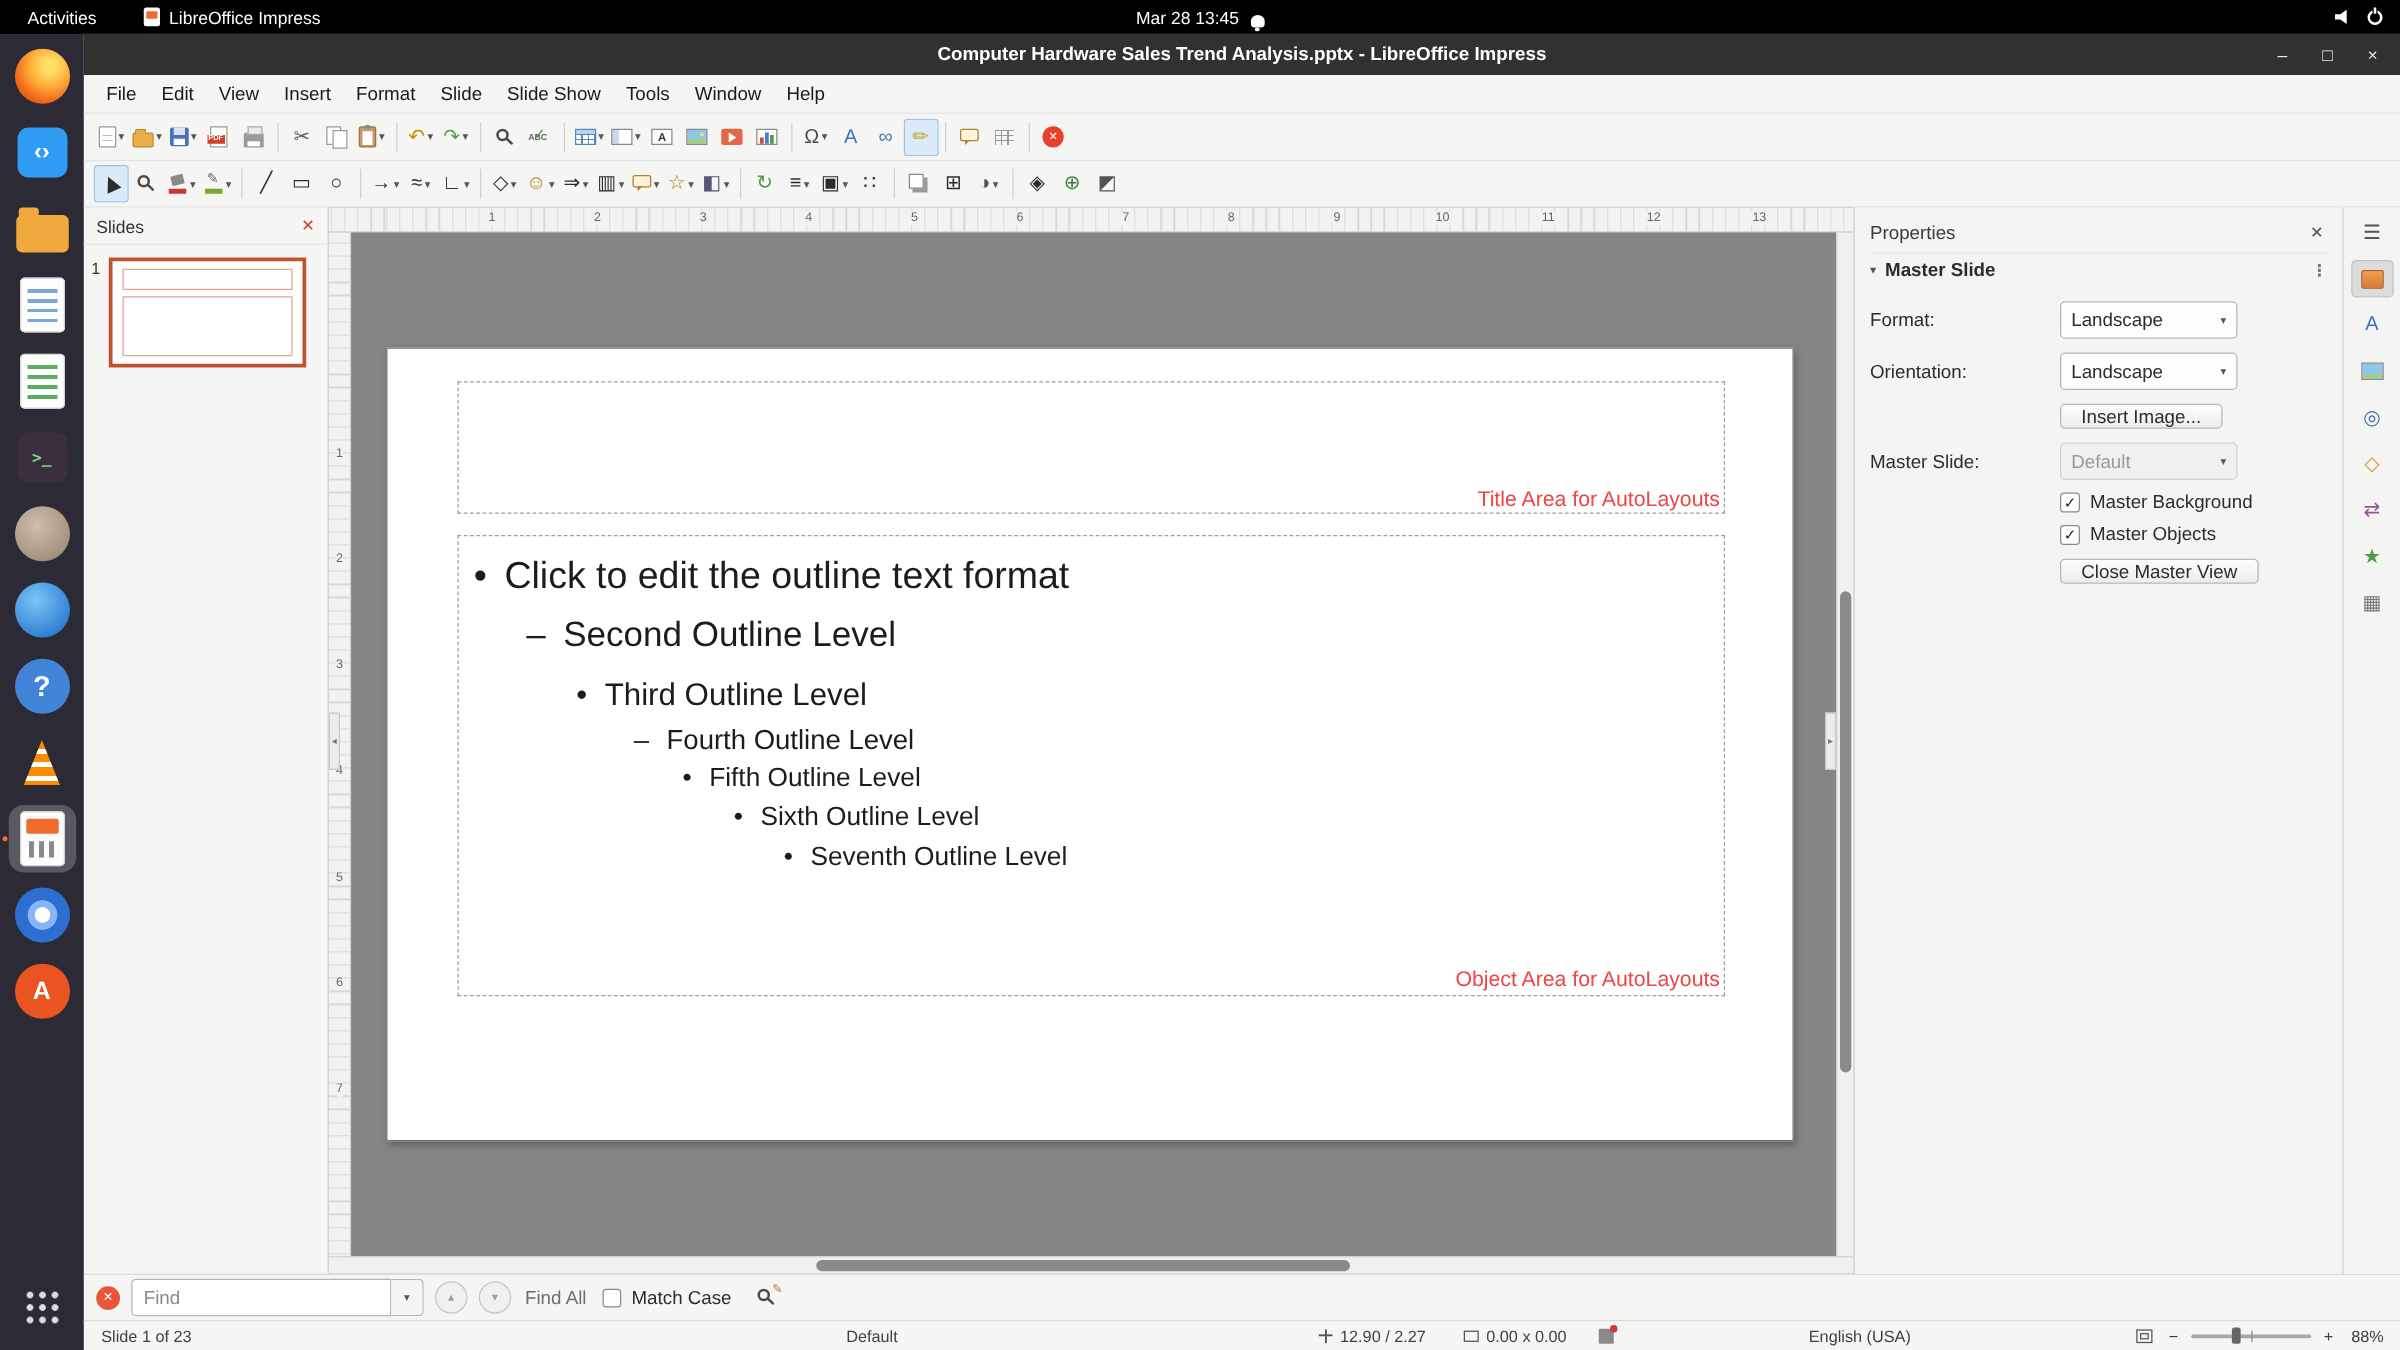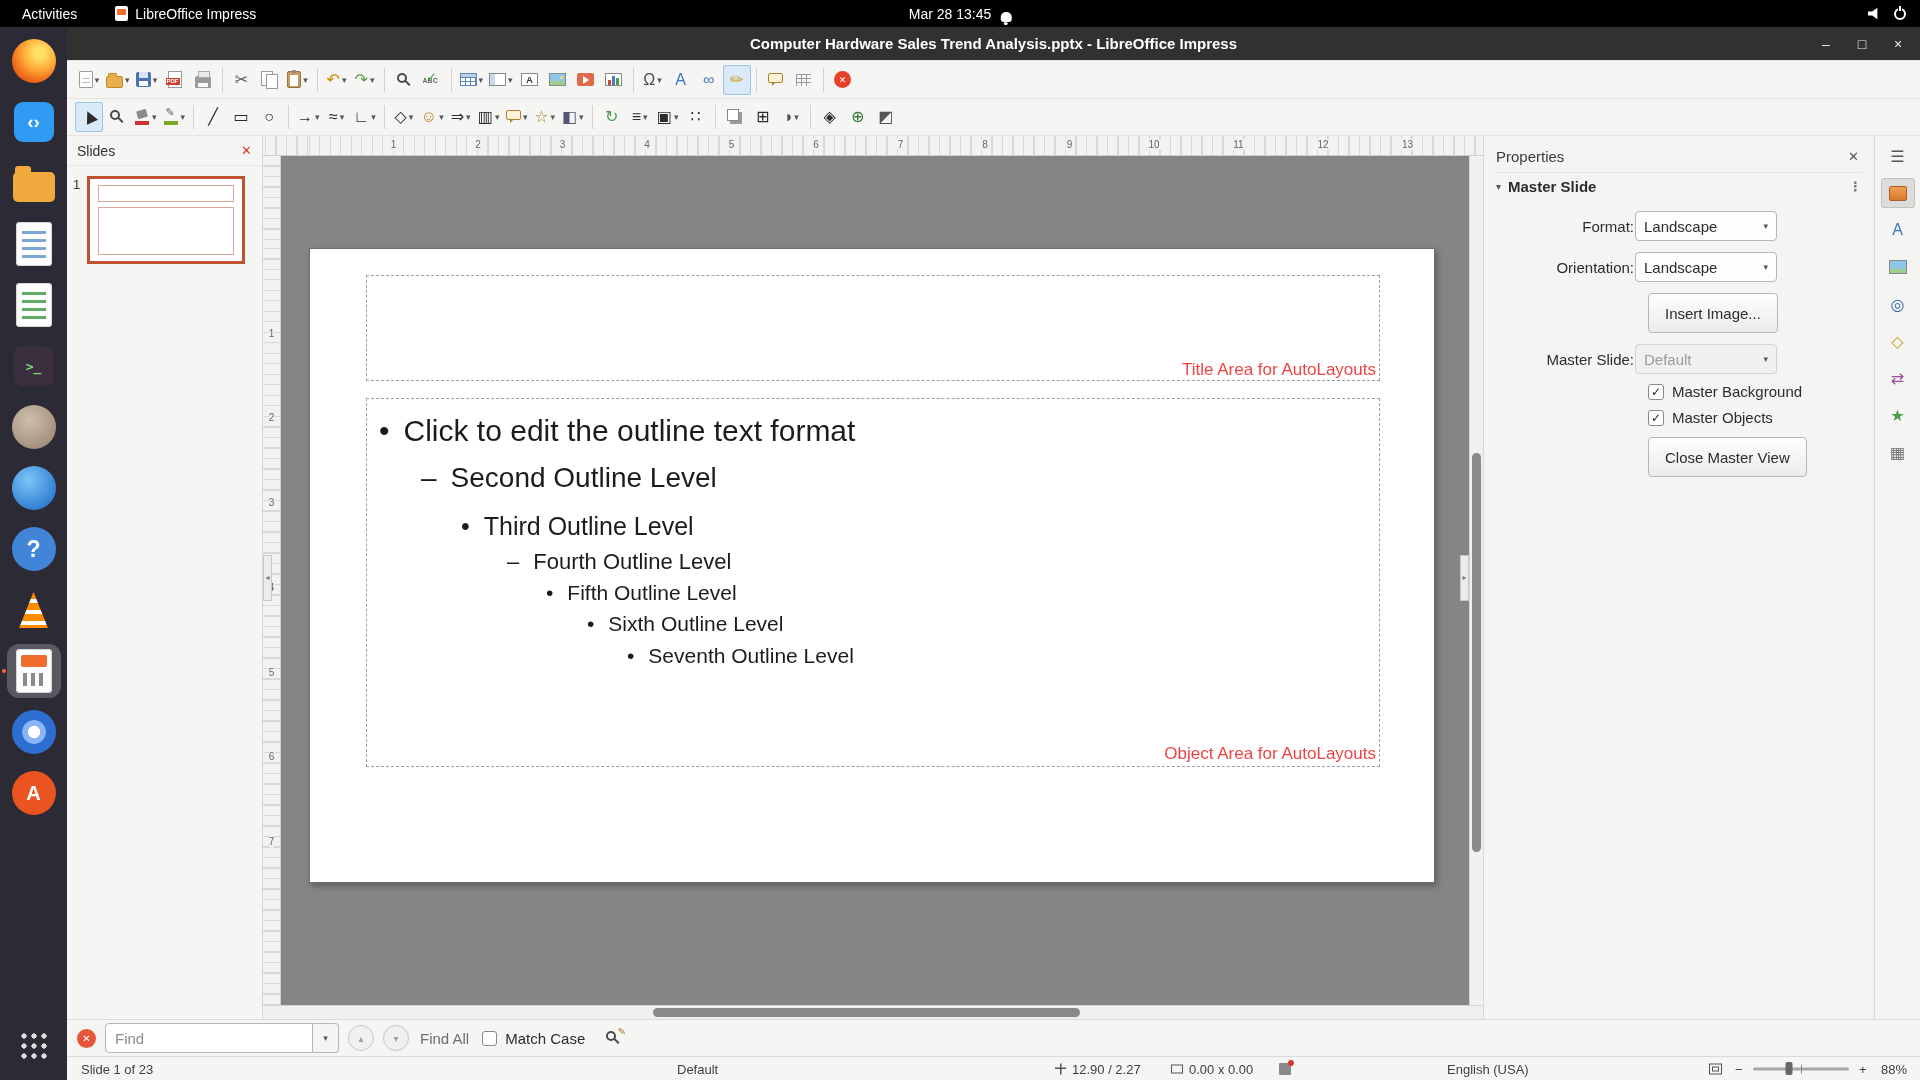--- a/index.html
+++ b/index.html
@@ -162,26 +162,26 @@
   .l7{font-size:21px;padding-left:260px;margin-top:5px}
 
   
   .props{width:391px;background:#f4f4f2;border-left:1px solid #d8d8d6;padding:6px 12px;font-size:15px;color:#2c2c2c;flex:0 0 auto}
   .props-header{display:flex;justify-content:space-between;align-items:center;height:28px;color:#3a3a3a}
   .props-close{color:#555;font-size:13px;padding:0 3px}
   .section-header{display:flex;align-items:center;gap:7px;height:28px;font-weight:700;border-top:1px solid #e6e6e4;margin-top:2px}
   .sec-arrow{font-size:10px;color:#555}
   .sec-more{margin-left:auto;color:#777;font-size:13px}
   .prop-row{display:flex;align-items:center;margin-top:11px}
-  .prop-label{width:138px;text-align:right;margin-right:1px}
+  .prop-label{width:138px;text-align:left;margin-right:14px}
   .select{width:142px;height:30px;background:#fdfdfd;border:1px solid #b6b6b4;border-radius:4px;display:flex;align-items:center;justify-content:space-between;padding:0 8px;font-size:15px}
   .select .sel-arrow{font-size:9px;color:#555}
   .select.disabled{color:#9a9a9a;background:#f0f0ee;border-color:#d2d2d0}
   .btn-row{margin-left:152px;margin-top:11px}
-  .btn{height:40px;border:1px solid #b6b6b4;border-radius:4px;background:linear-gradient(#fdfdfd,#ececea);display:inline-flex;align-items:center;justify-content:center;padding:0 16px;font-size:15px;font-family:inherit;color:#2c2c2c}
+  .btn{height:20px;border:1px solid #b6b6b4;border-radius:4px;background:linear-gradient(#fdfdfd,#ececea);display:inline-flex;align-items:center;justify-content:center;padding:0 16px;font-size:15px;font-family:inherit;color:#2c2c2c}
   .check-row{display:flex;align-items:center;gap:8px;margin-top:9px;margin-left:152px}
   .cb{width:16px;height:16px;border:1px solid #8a8a8a;border-radius:3px;background:#fff;display:flex;align-items:center;justify-content:center;font-size:12px;color:#1a1a1a;line-height:1}
 
   
   .iconstrip{width:46px;background:#f4f4f2;border-left:1px solid #d8d8d6;display:flex;flex-direction:column;align-items:center;padding-top:5px;gap:7px;flex:0 0 auto}
   .strip-item{width:34px;height:30px;border-radius:4px;display:flex;align-items:center;justify-content:center;font-size:16px}
   .strip-item.active{background:#dcdcda;box-shadow:inset 0 0 0 1px #c2c2c0}
 
   
   .findbar{height:37px;display:flex;align-items:center;gap:9px;padding:0 10px;border-top:1px solid #dadad8;flex:0 0 auto}
@@ -284,20 +284,32 @@
 
       <div class="titlebar">
         <span>Computer Hardware Sales Trend Analysis.pptx - LibreOffice Impress</span>
         <div class="win-controls">
           <span class="wc">–</span>
           <span class="wc">□</span>
           <span class="wc">×</span>
         </div>
       </div>
 
+      <div class="menubar">
+          <div class="menu-item">File</div>
+          <div class="menu-item">Edit</div>
+          <div class="menu-item">View</div>
+          <div class="menu-item">Insert</div>
+          <div class="menu-item">Format</div>
+          <div class="menu-item">Slide</div>
+          <div class="menu-item">Slide Show</div>
+          <div class="menu-item">Tools</div>
+          <div class="menu-item">Window</div>
+          <div class="menu-item">Help</div>
+        </div>
 
       <div class="toolbar tb1">
           <div class="tbi">
             <div class="shape s-doc"></div>
             <span class="ddv">▾</span>
           </div>
           <div class="tbi">
             <div class="shape s-folder"></div>
             <span class="ddv">▾</span>
           </div>

